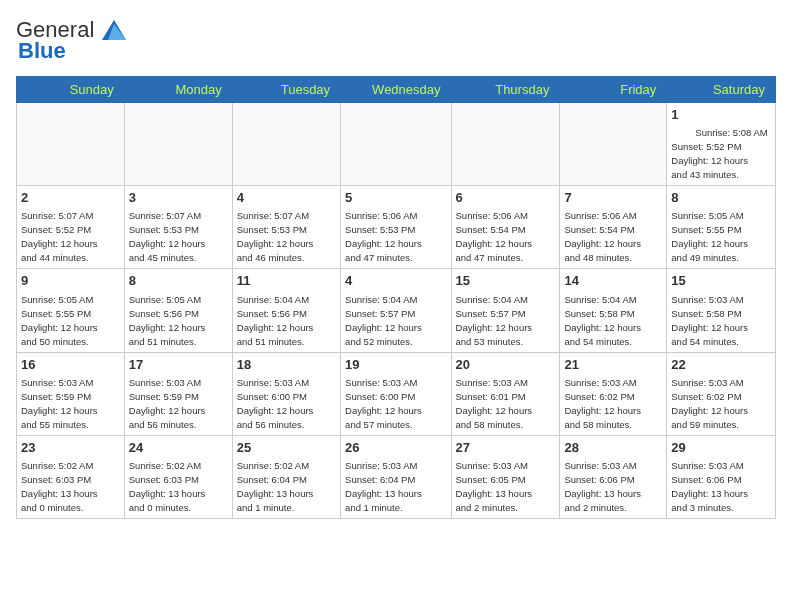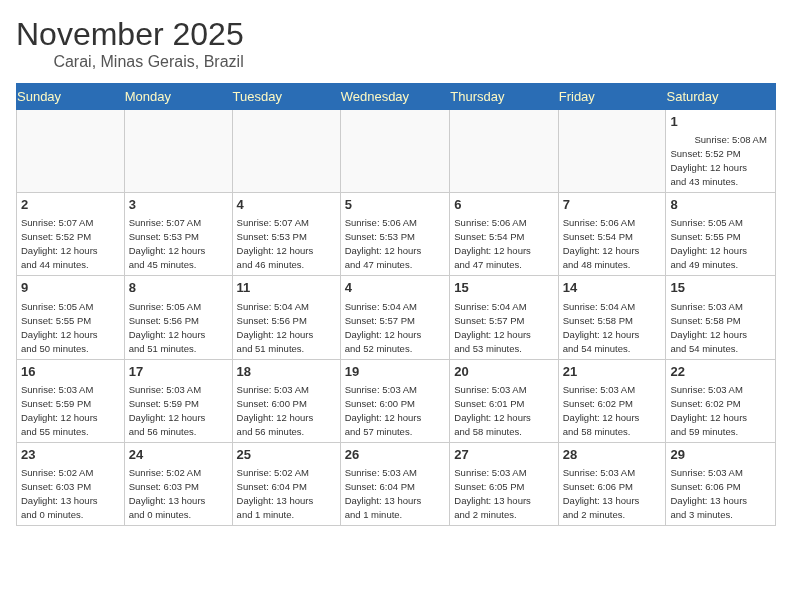--- a/index.html
+++ b/index.html
@@ -46,23 +46,23 @@
       font-size: 16px;
       color: #555;
     }
     table {
       width: 100%;
       border-collapse: collapse;
       font-size: 10px;
     }
     thead tr th {
       background-color: #2a6db5;
-      color: #fef9c3;
-      padding: 5px 0;
-      text-align: left;
+      color: #bef264;
+      padding: 5px 10px;
+      text-align: right;
       font-size: 13px;
       font-weight: normal;
       border: 1px solid #2a6db5;
     }
     tbody tr td {
       border: 1px solid #ccc;
       vertical-align: top;
       padding: 3px 4px;
       width: 113px;
       min-height: 70px;
@@ -85,23 +85,29 @@
       background: #f9f9f9;
     }
     tbody tr:nth-child(even) td {
       background: #fff;
     }
   </style>
 </head>
 <body>
 
 <div class="header-area">
-  <div class="title-area">
-    <div class="month-title">November 2025</div>
-    <div class="location-title">Carai, Minas Gerais, Brazil</div>
+  <div class="logo-area">
+    <div class="logo-text">
+      <span class="logo-general">General</span>
+      <svg class="logo-icon" viewBox="0 0 32 28" xmlns="http://www.w3.org/2000/svg">
+        <polygon points="4,24 16,4 28,24" fill="#1a6bbf"></polygon>
+        <polygon points="10,24 22,24 28,24 16,8" fill="#5aaee8"></polygon>
+      </svg>
+    </div>
+    <span style="color:#1a6bbf; font-weight:bold; font-size:22px; margin-top:-6px; margin-left:2px;">Blue</span>
   </div>
 </div>
 
 <table>
   <thead>
     <tr>
     <th>Sunday</th>
         <th>Monday</th>
         <th>Tuesday</th>
         <th>Wednesday</th>

